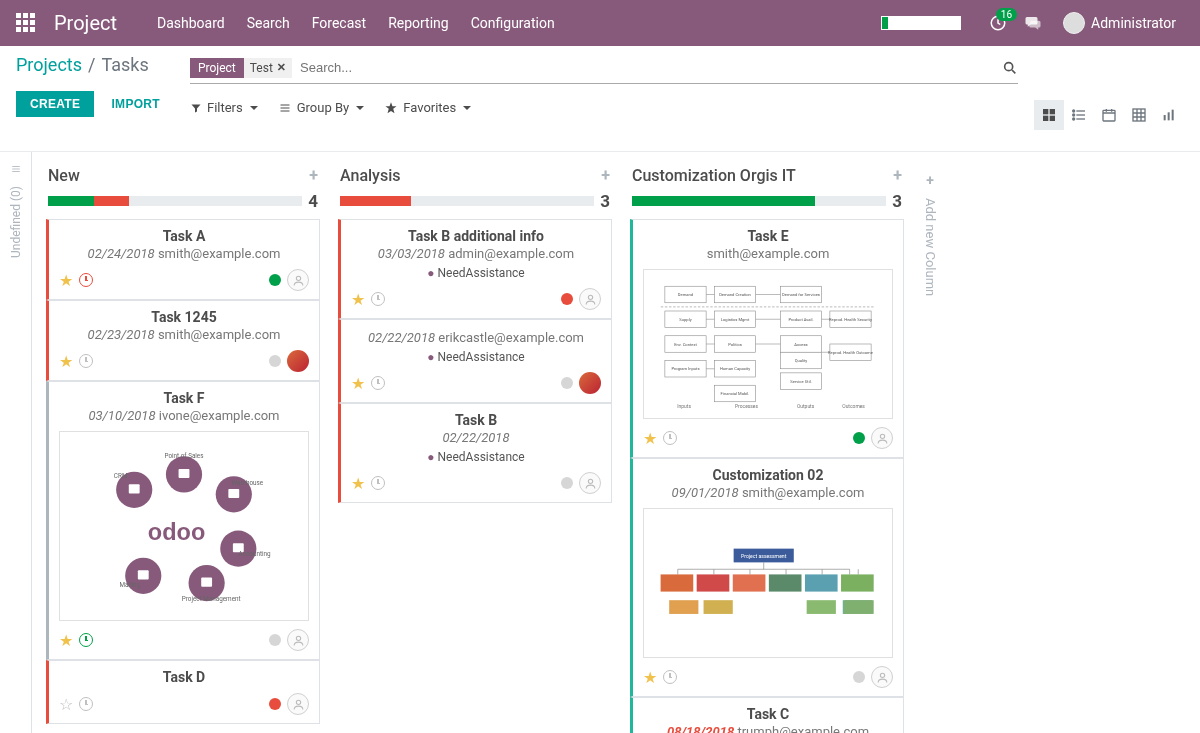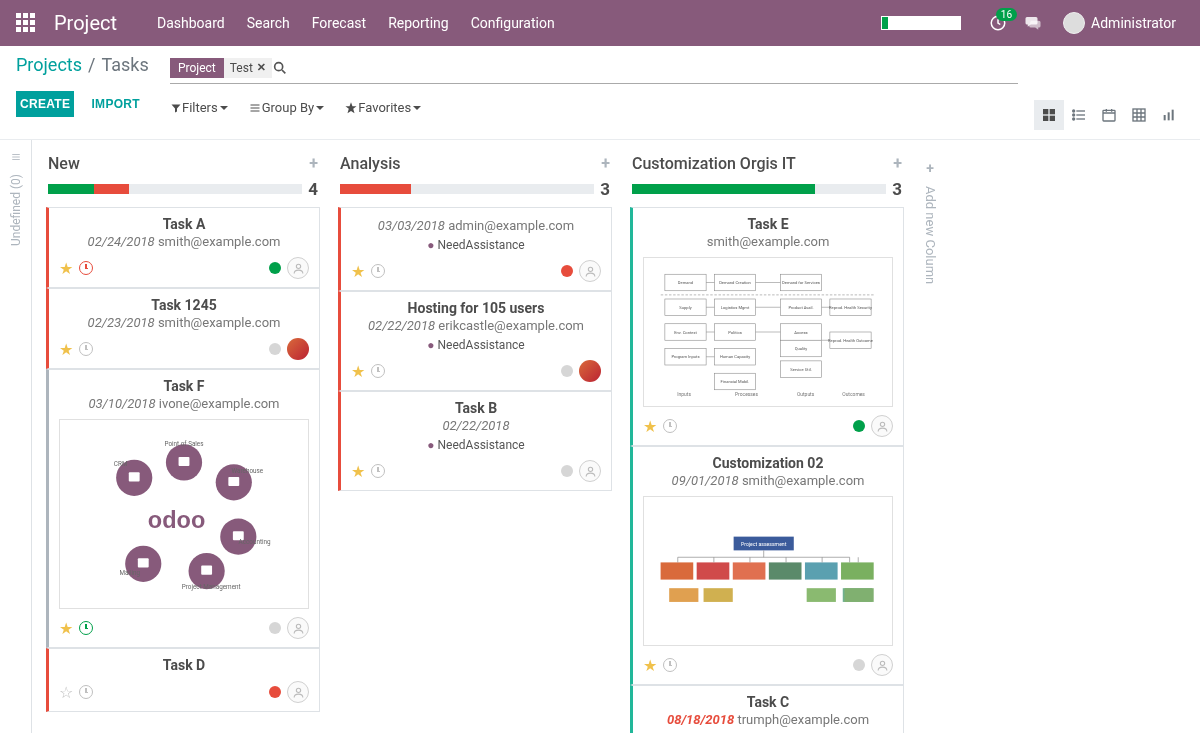--- a/index.html
+++ b/index.html
@@ -14,40 +14,40 @@
 .navbar .navlinks a { color:#fff; text-decoration:none; font-size:14px; cursor:pointer; }
 .navbar .spacer { flex:1; }
 .navbar .progress { width: 80px; height: 14px; border:1px solid #fff; margin-right: 20px; position:relative; background:#fff; }
 .navbar .progress .fill { position:absolute; left:0; top:0; bottom:0; width:8%; background:#00a04a; }
 .navbar .icon-btn { position:relative; margin: 0 8px; cursor:pointer; display:flex; align-items:center; }
 .navbar .badge { position:absolute; top:-6px; right:-10px; background:#00a04a; color:#fff; border-radius:9px; font-size:10px; padding:1px 5px; }
 .navbar .avatar { width:22px; height:22px; border-radius:50%; background:#ddd; display:inline-block; margin-right:6px; border:1px solid #eee; }
 .navbar .username { font-size:14px; }
 
 
-.controlbar { padding: 8px 16px 0 16px; display:flex; align-items:flex-start; gap: 16px; border-bottom:1px solid #e9ecef; height: 94px; }
+.controlbar { padding: 8px 16px 0 16px; display:flex; align-items:flex-start; gap: 16px; border-bottom:1px solid #e9ecef; height: 106px; }
 .controlbar .left { flex:0 0 auto; }
 .breadcrumbs { font-size:18px; color:#6c757d; margin-bottom:16px; display:flex; align-items:center; gap:6px; }
 .breadcrumbs .bc-link { color:#00a09d; cursor:pointer; }
 .breadcrumbs .bc-sep { color:#6c757d; }
 .breadcrumbs .bc-current { color:#6c757d;text-align:center; }
-.btn-create { background:#00a09d; color:#fff; border:none; padding:6px 4px; font-weight:700; font-size:12px; cursor:pointer; letter-spacing:.3px; }
+.btn-create { background:#00a09d; color:#fff; border:none; padding:6px 14px; font-weight:700; font-size:12px; cursor:pointer; letter-spacing:.3px; }
 .btn-import { background:none; border:none; color:#00a09d; font-weight:700; font-size:12px; padding:6px 14px; cursor:pointer; letter-spacing:.3px; }
 
 .controlbar .center { flex:1; }
 .searchwrap { display:flex; align-items:center; border-bottom:1px solid #aaa; height:30px; padding-bottom:2px; }
 .search-facet { display:flex; align-items:center; }
 .facet-cat { background:#875a7b; color:#fff; padding:3px 8px; font-size:12px; }
 .facet-val { background:#f0f0f0; color:#4c4c4c; padding:3px 6px; font-size:12px; display:flex; align-items:center; gap:4px; }
 .facet-x { font-weight:bold; cursor:pointer; font-size:11px; }
 .search-input { flex:1; border:none; outline:none; padding:4px 8px; font-size:13px; }
 .search-mag { width:16px; cursor:pointer; color:#666; }
 
 .filter-row { display:flex; align-items:center; gap:20px; margin-top:16px; color:#4c4c4c; }
-.filter-row .fbtn { cursor:pointer; display:flex; align-items:center; font-size:13px; }
+.filter-row .fbtn { cursor:pointer; display:flex; align-items:center; gap:5px; font-size:13px; }
 .caret { display:inline-block; width:0; height:0; border-left:4px solid transparent; border-right:4px solid transparent; border-top:4px solid #4c4c4c; margin-left:2px; }
 
 .controlbar .right { flex:0 0 auto; text-align:right; }
 .view-switch { display:flex; gap:0; margin-top: 46px; }
 .view-switch .vbtn { width:30px; height:30px; display:flex; align-items:center; justify-content:center; cursor:pointer; color:#6c757d; }
 .view-switch .vbtn.active { background:#e9ecef; color:#4c4c4c; }
 
 
 .kanban-wrap { display:flex; height: calc(733px - 46px - 94px); overflow:hidden;text-align:center; }
 .fold-col { width: 32px; border-right:1px solid #dee2e6; display:flex; flex-direction:column; align-items:center; padding-top:12px; color:#adb5bd; font-size:12px; }
@@ -158,20 +158,21 @@
   </div>
   <div class="center">
     <div class="searchwrap">
       <div class="search-facet">
         <span class="facet-cat">Project</span>
         <span class="facet-val">
           <span>Test</span>
           <span class="facet-x">✕</span>
         </span>
       </div>
+      <input class="search-input" placeholder="Search..." style="">
       <span class="search-mag">
         <svg width="16" height="16" viewBox="0 0 24 24" fill="none" stroke="#555" stroke-width="2.5">
             <circle cx="10" cy="10" r="6"></circle>
             <path d="M20 20l-5-5"></path>
           </svg>
       </span>
     </div>
     <div class="filter-row">
       <div class="fbtn">
         <svg width="12" height="12" viewBox="0 0 24 24" fill="#4c4c4c">
@@ -380,40 +381,40 @@
         </div>
         <div class="col-bar">
           <div class="bar">
             <div class="seg" style="background: rgb(231, 76, 60); width: 28%;"></div>
             <div class="seg" style="background: rgb(233, 236, 239); width: 72%;"></div>
           </div>
           <span class="count">3</span>
         </div>
         <div class="cards">
           <div class="card red">
+            <div class="title">Task B additional info</div>
             <div class="sub"><span class="date">03/03/2018</span> <span>admin@example.com</span></div>
             <div class="tags"><span class="tag">NeedAssistance</span></div>
             <div class="foot">
       <div class="foot-left">
         <span class="star on">★</span>
         <span class="clock "></span>
       </div>
       <div class="foot-right">
         <span class="dot red"></span>
         <span class="avatar-btn">
                   <svg width="13" height="13" viewBox="0 0 24 24" fill="none" stroke="#bbb" stroke-width="2">
                     <circle cx="12" cy="8" r="4"></circle>
                     <path d="M4 21c0-4 4-6 8-6s8 2 8 6"></path>
                   </svg>
                 </span>
       </div>
             </div>
           </div>
           <div class="card red">
-            <div class="title">Hosting for 105 users</div>
             <div class="sub"><span class="date">02/22/2018</span> <span>erikcastle@example.com</span></div>
             <div class="tags"><span class="tag">NeedAssistance</span></div>
             <div class="foot">
       <div class="foot-left">
         <span class="star on">★</span>
         <span class="clock "></span>
       </div>
       <div class="foot-right">
         <span class="dot grey"></span>
         <span class="avatar-img"></span>

